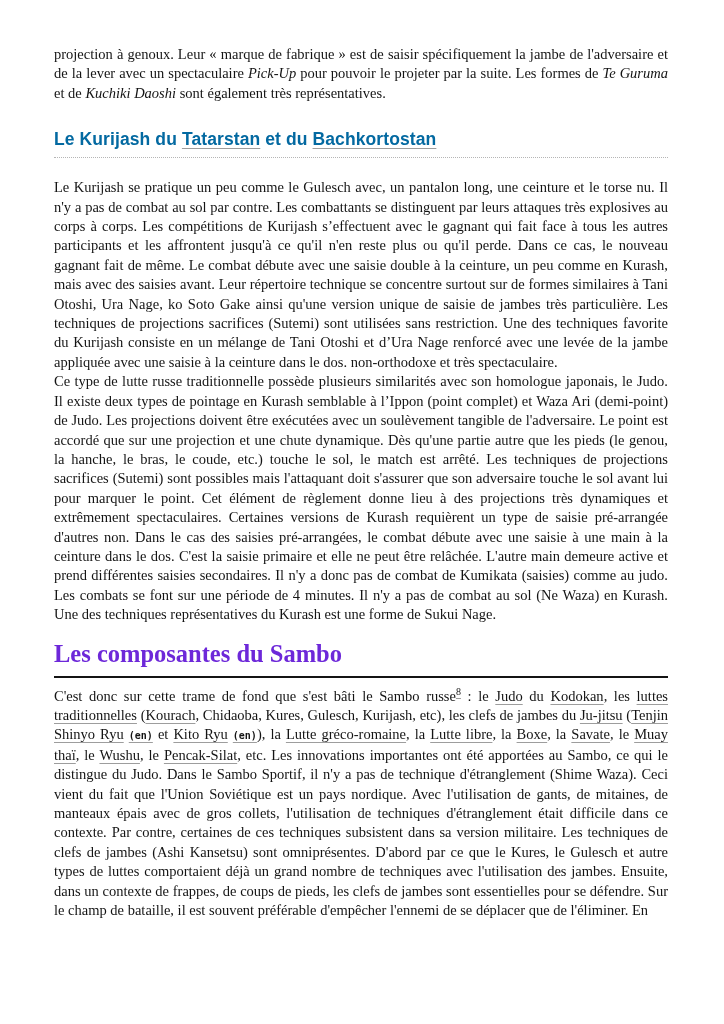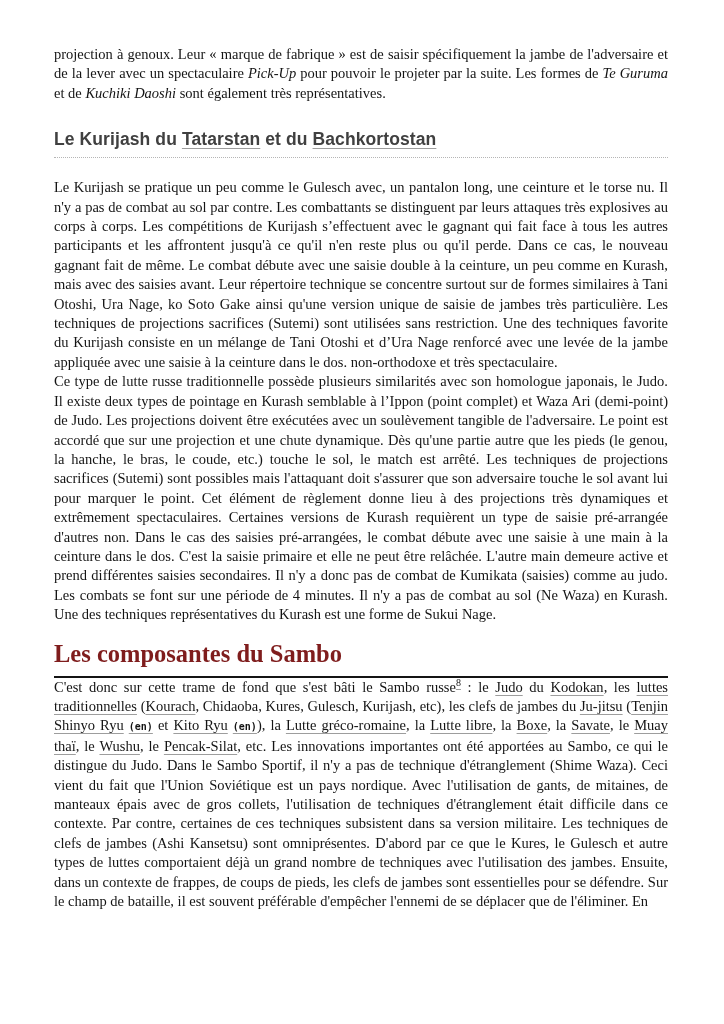--- a/index.html
+++ b/index.html
@@ -28,35 +28,35 @@
     color: #141414;
   }
   h3.sub-heading {
     margin: 26px 0 0 0;
     padding: 0 0 8px 0;
     border-bottom: 1px dotted #b5b5b5;
     font-family: "Liberation Sans", "DejaVu Sans", sans-serif;
     font-weight: 700;
     font-size: 17.5px;
     line-height: 20px;
-    color: #404040;
+    color: #0369a1;
     letter-spacing: 0.1px;
   }
   h3.sub-heading + p.body-text { margin-top: 20px; }
   h2.main-heading {
     margin: 15px 0 0 0;
     padding: 0 0 8px 0;
     border-bottom: 2px solid #141414;
     font-family: "Liberation Serif", "DejaVu Serif", serif;
     font-weight: 700;
     font-size: 24.5px;
     line-height: 28px;
-    color: #7f1d1d;
+    color: #6d28d9;
   }
-  h2.main-heading + p.body-text { }
+  h2.main-heading + p.body-text { margin-top: 9px; }
   .lnk {
     color: inherit;
     text-decoration: underline;
     text-decoration-color: #9d9d9d;
     text-decoration-thickness: 1px;
     text-underline-offset: 2.5px;
   }
   sup.ref {
     font-size: 10px;
     line-height: 0;

